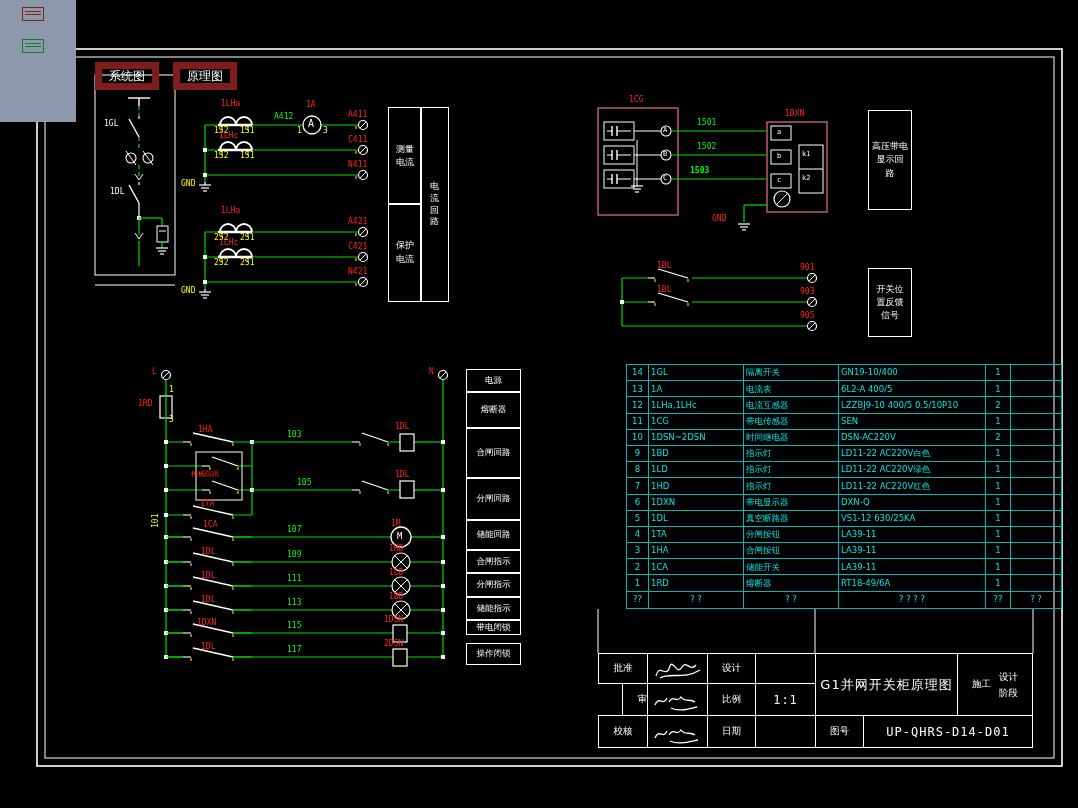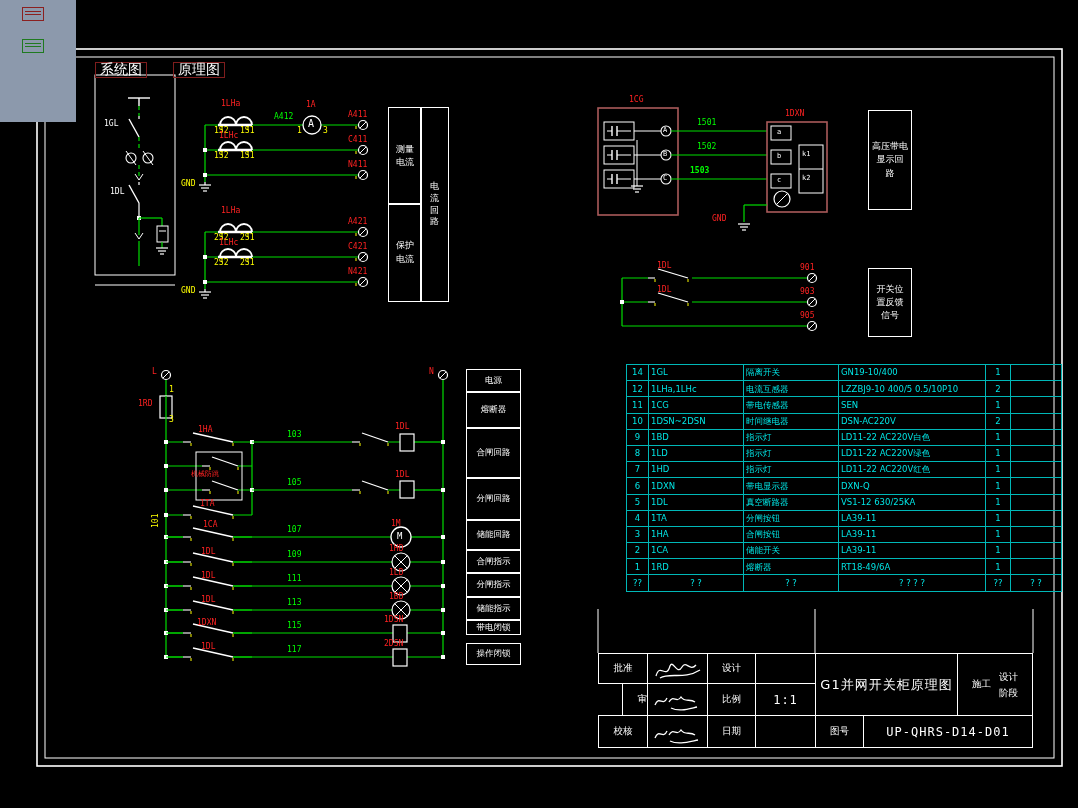--- a/index.html
+++ b/index.html
@@ -5,22 +5,22 @@
   html,body{margin:0;padding:0;background:#000;}
   #canvas{position:relative;width:1078px;height:808px;background:#000;overflow:hidden;
           font-family:"DejaVu Sans",sans-serif;}
   #schem{position:absolute;left:0;top:0;z-index:1;}
   .layer{position:absolute;left:0;top:0;width:100%;height:100%;}
   #labels{z-index:3;pointer-events:none;}
   .lbl{position:absolute;font-family:"DejaVu Sans Mono",monospace;font-size:8px;line-height:1;white-space:nowrap;}
   .lbl.cjk{font-family:"DejaVu Sans",sans-serif;}
   .r{color:#ff2222;} .g{color:#00ff00;} .y{color:#ffff00;} .w{color:#ffffff;}
   
-  .tab{position:absolute;top:62px;width:50px;height:14px;border:1px solid #7f1d1d;color:#fff;
-       font-size:14px;display:flex;align-items:center;justify-content:center;z-index:2;}
+  .tab{position:absolute;top:62px;width:50px;height:14px;border:7px solid #7f1d1d;color:#fff;
+       font-size:12px;display:flex;align-items:center;justify-content:center;z-index:2;}
   
   .capbox{position:absolute;border:1px solid #fff;color:#fff;display:flex;align-items:center;
           justify-content:center;text-align:center;white-space:pre-line;font-size:9px;line-height:1.45;z-index:2;}
   
   .legcell{position:absolute;left:466px;width:55px;border:1px solid #fff;color:#fff;font-size:8.5px;
            display:flex;align-items:center;justify-content:center;text-align:center;z-index:2;box-sizing:border-box;}
   
   #parts{position:absolute;left:598px;top:364px;width:435px;border-collapse:collapse;z-index:2;
          table-layout:fixed;font-family:"DejaVu Sans",sans-serif;margin-left:28px;}
   #parts td{border:1px solid #00b8b8;color:#00e5e5;font-size:8.5px;line-height:1;height:15.2px;
@@ -377,20 +377,28 @@
     <tbody>
         <tr>
           <td class="ctr">14</td>
           <td>1GL</td>
           <td>隔离开关</td>
           <td>GN19-10/400</td>
           <td class="ctr">1</td>
           <td></td>
         </tr>
         <tr>
+          <td class="ctr">13</td>
+          <td>1A</td>
+          <td>电流表</td>
+          <td>6L2-A 400/5</td>
+          <td class="ctr">1</td>
+          <td></td>
+        </tr>
+        <tr>
           <td class="ctr">12</td>
           <td>1LHa,1LHc</td>
           <td>电流互感器</td>
           <td>LZZBJ9-10 400/5 0.5/10P10</td>
           <td class="ctr">2</td>
           <td></td>
         </tr>
         <tr>
           <td class="ctr">11</td>
           <td>1CG</td>
@@ -579,21 +587,21 @@
       <span class="lbl r" style="left: 429px; top: 368px;">N</span>
       <span class="lbl r" style="left: 138px; top: 400px;">1RD</span>
       <span class="lbl y" style="left: 169px; top: 386px;">1</span>
       <span class="lbl y" style="left: 169px; top: 416px;">3</span>
       <span class="lbl y" style="left: 152px; top: 528px; transform: rotate(-90deg); transform-origin: 0px 0px;">101</span>
       <span class="lbl r" style="left: 198px; top: 426px;">1HA</span>
       <span class="lbl r cjk" style="left: 191px; top: 471px; font-size: 7px;">机械防跳</span>
       <span class="lbl r" style="left: 200px; top: 500px;">1TA</span>
       <span class="lbl r" style="left: 203px; top: 521px;">1CA</span>
       <span class="lbl g" style="left: 287px; top: 431px;">103</span>
-      <span class="lbl g" style="left: 287px; top: 479px;">105</span>
+      <span class="lbl g" style="left: 297px; top: 479px;">105</span>
       <span class="lbl g" style="left: 287px; top: 526px; text-align: center;">107</span>
       <span class="lbl g" style="left: 287px; top: 551px;">109</span>
       <span class="lbl g" style="left: 287px; top: 575px;">111</span>
       <span class="lbl g" style="left: 287px; top: 599px;">113</span>
       <span class="lbl g" style="left: 287px; top: 622px;">115</span>
       <span class="lbl g" style="left: 287px; top: 646px;">117</span>
       <span class="lbl r" style="left: 395px; top: 423px;">1DL</span>
       <span class="lbl r" style="left: 395px; top: 471px;">1DL</span>
       <span class="lbl r" style="left: 391px; top: 520px;">1M</span>
       <span class="lbl r" style="left: 389px; top: 545px;">1HD</span>

